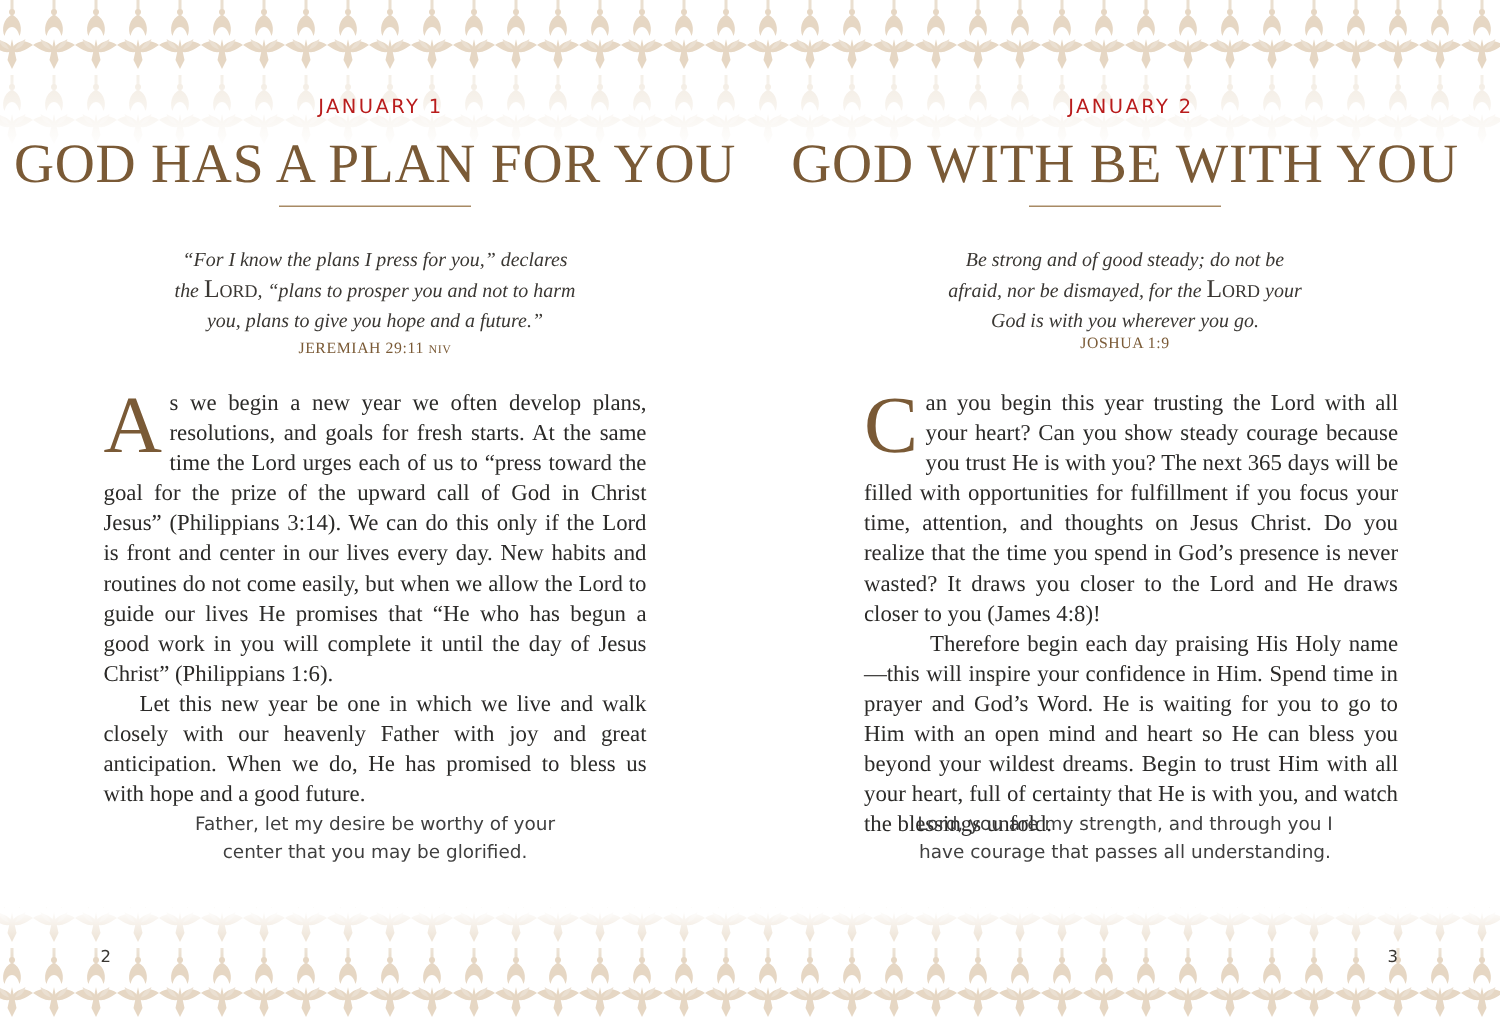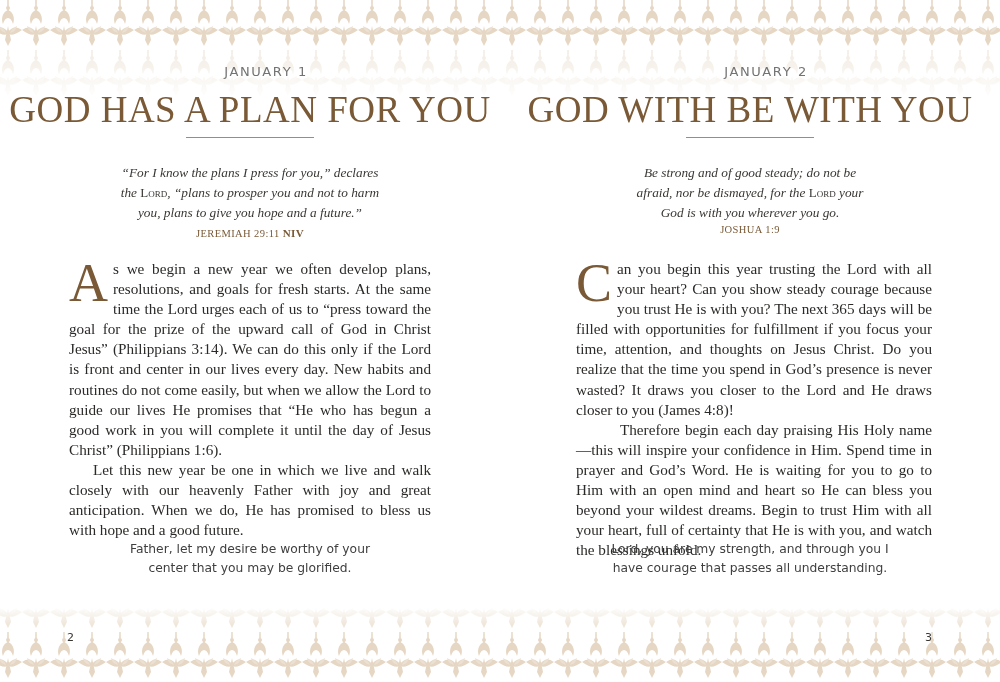--- a/index.html
+++ b/index.html
@@ -12,38 +12,38 @@
   .band { position:absolute; left:0; width:1000px; overflow:hidden; pointer-events:none; }
   .band-top { top:0; height:100px; }
   .band-bottom { top:605px; height:77px; }
   .band svg { display:block; }
 
   .page { position:absolute; top:0; width:500px; height:682px; }
   .page-left { left:0; }
   .page-right { left:500px; }
 
   .date {
-    position:absolute; top:64px; left:16px; width:500px; text-align:center;
+    position:absolute; top:64px; left:4px; width:500px; text-align:center;
     font-family:"DejaVu Sans", "Liberation Sans", sans-serif;
-    font-size:13px; letter-spacing:1.6px; color:#737373;
+    font-size:13px; letter-spacing:1.6px; color:#b91c1c;
   }
   .title {
     position:absolute; top:88px; left:0; width:500px; text-align:center;
     font-family:"Liberation Serif", serif;
     font-size:37px; letter-spacing:0.5px; color:#7a5a36;
   }
   .rule {
     position:absolute; top:137px; left:186px; width:128px; height:0;
     border-top:1.5px solid #a88a64;
   }
   .verse {
     position:absolute; top:163px; left:100px; width:300px; text-align:center;
     font-style:italic; font-size:13.3px; line-height:20px; color:#3a3733;
   }
-  .verse .sc { font-style:normal; font-variant:small-caps; font-size:13px; }
+  .verse .sc { font-style:normal; font-variant:small-caps; font-size:17px; }
   .ref {
     position:absolute; left:0; width:500px; text-align:center;
     font-size:10.5px; letter-spacing:0.4px; color:#7a5a36;
   }
   .body {
     position:absolute; top:259px; left:69px; width:362px;
     font-size:15.2px; line-height:20.1px; text-align:justify; color:#2b2a28;
   }
   .body p { margin:0; }
   .body p + p { text-indent:24px; }
@@ -116,21 +116,21 @@
 <section class="page page-left">
   <div class="date">JANUARY 1</div>
   <div class="title">GOD HAS A PLAN FOR YOU</div>
   <div class="rule"></div>
 
   <div class="verse">
     <div>“For I know the plans I press for you,” declares</div>
     <div><span>the </span><span class="sc">Lord</span><span>, “plans to prosper you and not to harm</span></div>
     <div>you, plans to give you hope and a future.”</div>
   </div>
-  <div class="ref" style="top:224px;"><span>JEREMIAH 29:11</span> <span style="font-variant:small-caps;font-size:15px;font-weight:bold;">niv</span></div>
+  <div class="ref" style="top:224px;"><span>JEREMIAH 29:11</span> <span style="font-variant:small-caps;font-size:12px;">niv</span></div>
 
   <div class="body">
     <p><span class="dropcap">A</span><span>s we begin a new year we often develop plans, resolutions, and goals for fresh starts. At the same time the Lord urges each of us to “press toward the goal for the prize of the upward call of God in Christ Jesus” (Philippians 3:14). We can do this only if the Lord is front and center in our lives every day. New habits and routines do not come easily, but when we allow the Lord to guide our lives He promises that “He who has begun a good work in you will complete it until the day of Jesus Christ” (Philippians 1:6).</span></p>
     <p>Let this new year be one in which we live and walk closely with our heavenly Father with joy and great anticipation. When we do, He has promised to bless us with hope and a good future.</p>
   </div>
 
   <div class="prayer" style="top:540px;">
     <div>Father, let my desire be worthy of your</div>
     <div>center that you may be glorified.</div>
   </div>

